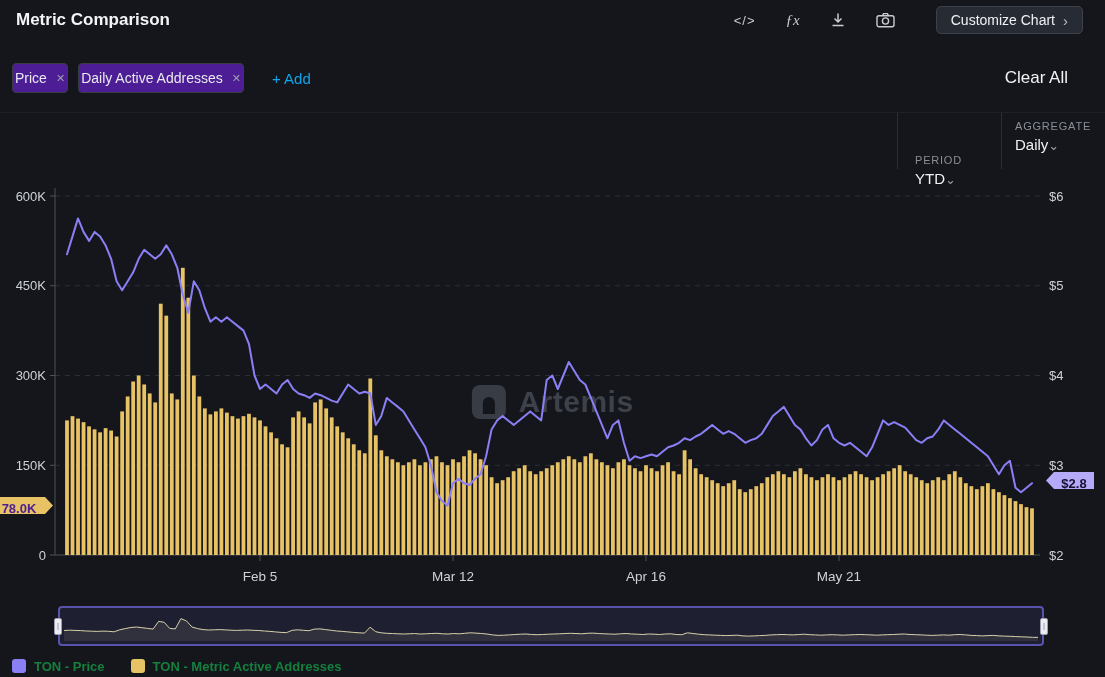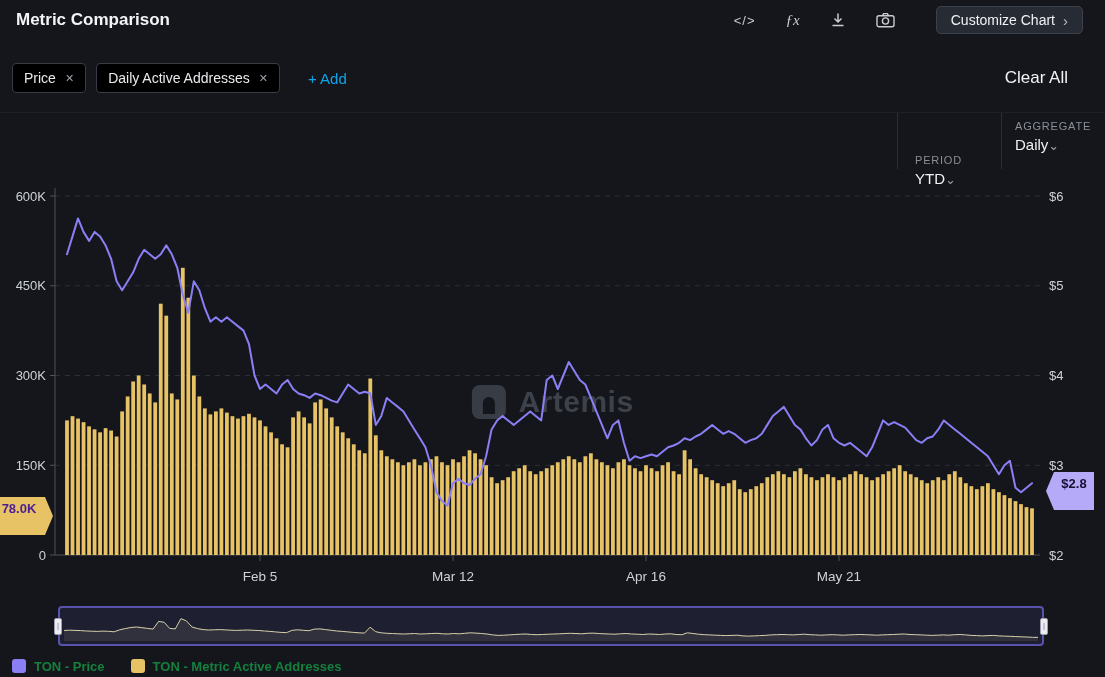--- a/index.html
+++ b/index.html
@@ -23,22 +23,22 @@
   .icon-btn.fx { font-style:italic; font-size:15px; font-family:"Liberation Serif", serif; }
   .customize-btn { display:flex; align-items:center; gap:8px;
     background:#272b34; border:1px solid #3c414b; border-radius:5px;
     color:#f0f1f4; font-size:14px; font-family:inherit;
     height:28px; padding:0 14px;margin-left:14px; }
   .customize-btn .chev { color:#b9bec6; font-size:15px; }
 
   
   .chips-row { position:absolute; top:62px; left:12px; right:12px; height:32px;
     display:flex; align-items:center; gap:10px; }
-  .chip { display:flex; align-items:center; gap:9px; height:30px; padding:0 11px;
-    background:#000000; border:1px solid #383c44; border-radius:4px;
+  .chip { display:flex; align-items:center; gap:9px; height:30px; padding:0 2px;
+    background:#4c1d95; border:1px solid #383c44; border-radius:4px;
     font-size:14px; color:#e8eaed; }
   .chip-x { color:#9aa0a8; font-size:11px; line-height:1; }
   .add-btn { background:none; border:none; color:#0ea5e9; font-size:15px;
     font-family:inherit; margin-left:12px; }
   .clear-all { position:absolute; right:19px; background:none; border:none;
     color:#f2f3f5; font-size:17px; font-family:inherit; }
 
   
   .controls-row { position:absolute; top:112px; left:0; width:100%; height:56px;
     border-top:1px solid #1d2026; }
@@ -53,21 +53,21 @@
     display:flex; align-items:center; gap:13px; z-index:1; }
   .wm-logo { position:relative; width:34px; height:34px; background:#383c45; border-radius:8px; }
   .wm-logo::after { content:''; position:absolute; left:50%; bottom:5px;
     transform:translateX(-50%); width:12px; height:17px;
     background:#14161b; border-radius:6px 6px 0 0; }
   .wm-text { font-size:30px; font-weight:bold; color:#3d414a; letter-spacing:0.5px; }
 
   #chart-svg { position:absolute; left:0; top:0; z-index:2; pointer-events:none; }
   #chart-svg text { font-family:"Liberation Sans", sans-serif; }
 
-  .tag { position:absolute; z-index:3; height:38px; line-height:23px;
+  .tag { position:absolute; z-index:3; height:17px; line-height:23px;
     font-size:13px; font-weight:bold; text-align:center; }
   .tag-left { left:0; top:497px; width:53px; color:#4c1d95; padding-right:15px;
     clip-path:polygon(0 0, calc(100% - 8px) 0, 100% 50%, calc(100% - 8px) 100%, 0 100%); }
   .tag-right { left:1046px; top:472px; width:48px; color:#17102f; padding-left:8px;
     clip-path:polygon(8px 0, 100% 0, 100% 100%, 8px 100%, 0 50%); }
 
   
   .navigator { position:absolute; left:58px; top:606px; width:986px; height:40px;
     background:#1e2032; border:2px solid #5a53ad; border-radius:4px; z-index:1; }
   .nav-handle { position:absolute; top:618px; width:8px; height:17px; z-index:4;

